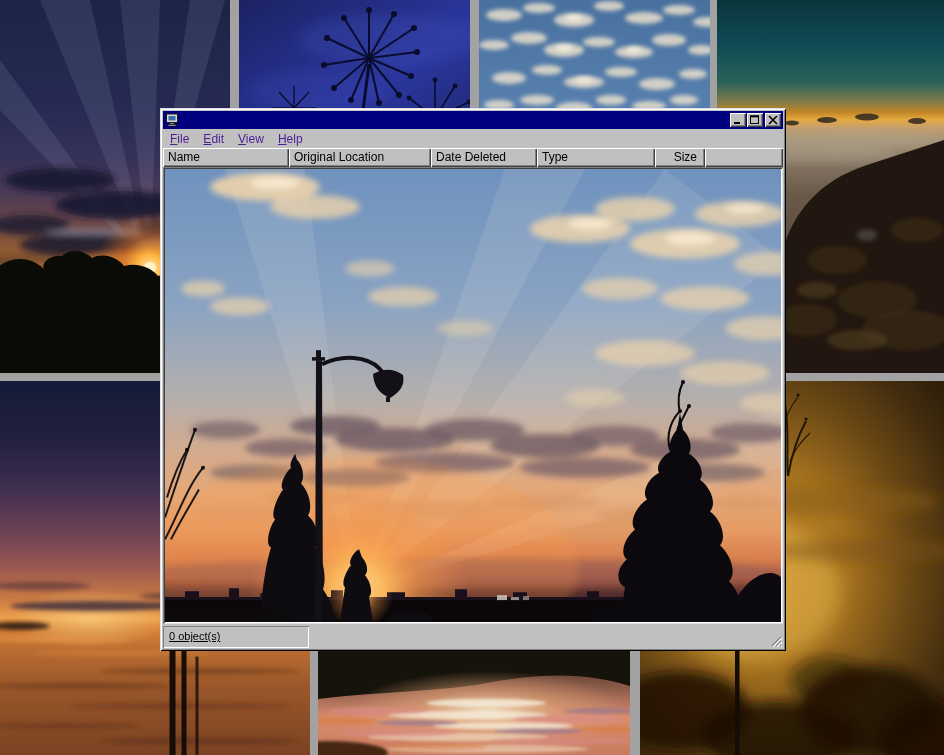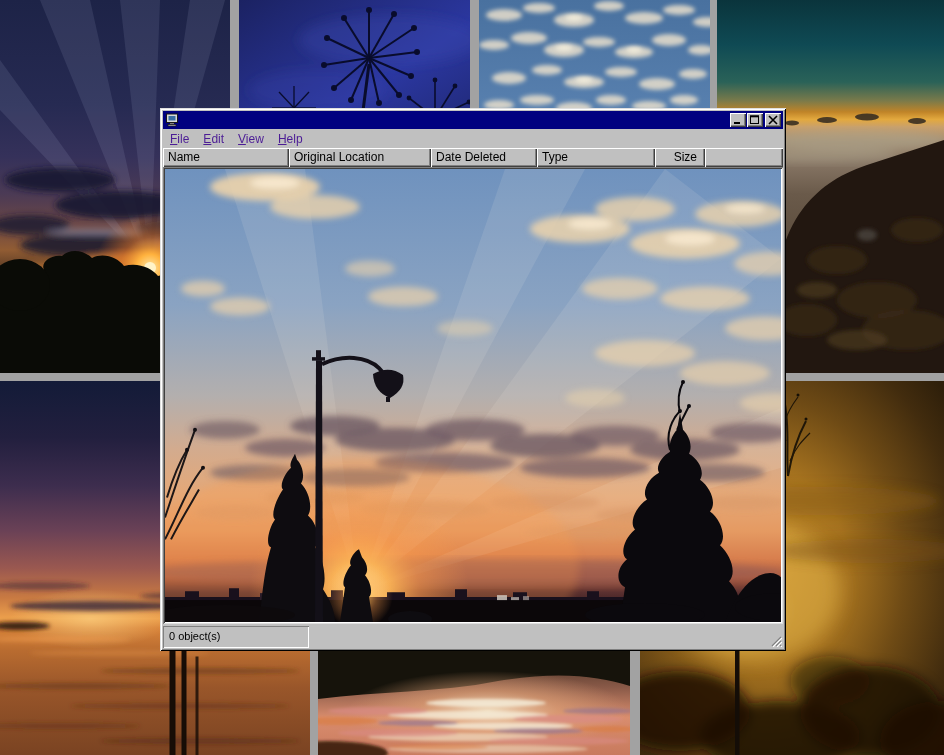--- a/index.html
+++ b/index.html
@@ -29,21 +29,21 @@
   .hcell{box-sizing:border-box;height:19px;line-height:18px;padding:0 5px;
          background:#c0c0c0;white-space:nowrap;overflow:hidden;
          box-shadow:inset 1px 1px 0 #ffffff, inset -1px -1px 0 #404040, inset -2px -2px 0 #808080;}
   .hcell.size{text-align:right;padding-right:8px;}
   #listview{flex:1 1 auto;position:relative;background:#c0c0c0;
             box-shadow:inset 1px 1px 0 #808080, inset -1px -1px 0 #dfdfdf,
                        inset 2px 2px 0 #404040, inset -2px -2px 0 #ffffff;}
   #listview .photo{position:absolute;left:2px;top:2px;right:2px;bottom:2px;}
   #listview .photo svg{display:block;width:100%;height:100%;}
   #statusbar{height:22px;flex:0 0 auto;display:flex;align-items:stretch;
-             padding-top:2px;font-size:11px;position:relative;}
+             padding-top:2px;font-size:11px;position:relative;text-decoration:underline;}
   .spanel{box-shadow:inset 1px 1px 0 #808080, inset -1px -1px 0 #ffffff;
           line-height:20px;padding:0 6px;box-sizing:border-box;}
   .spanel.p1{width:146px;margin-right:4px;}
   .spanel.p2{flex:1;}
   #grip{position:absolute;right:1px;bottom:1px;width:13px;height:13px;}
 </style>
 </head>
 <body>
 
 <div id="stage">

